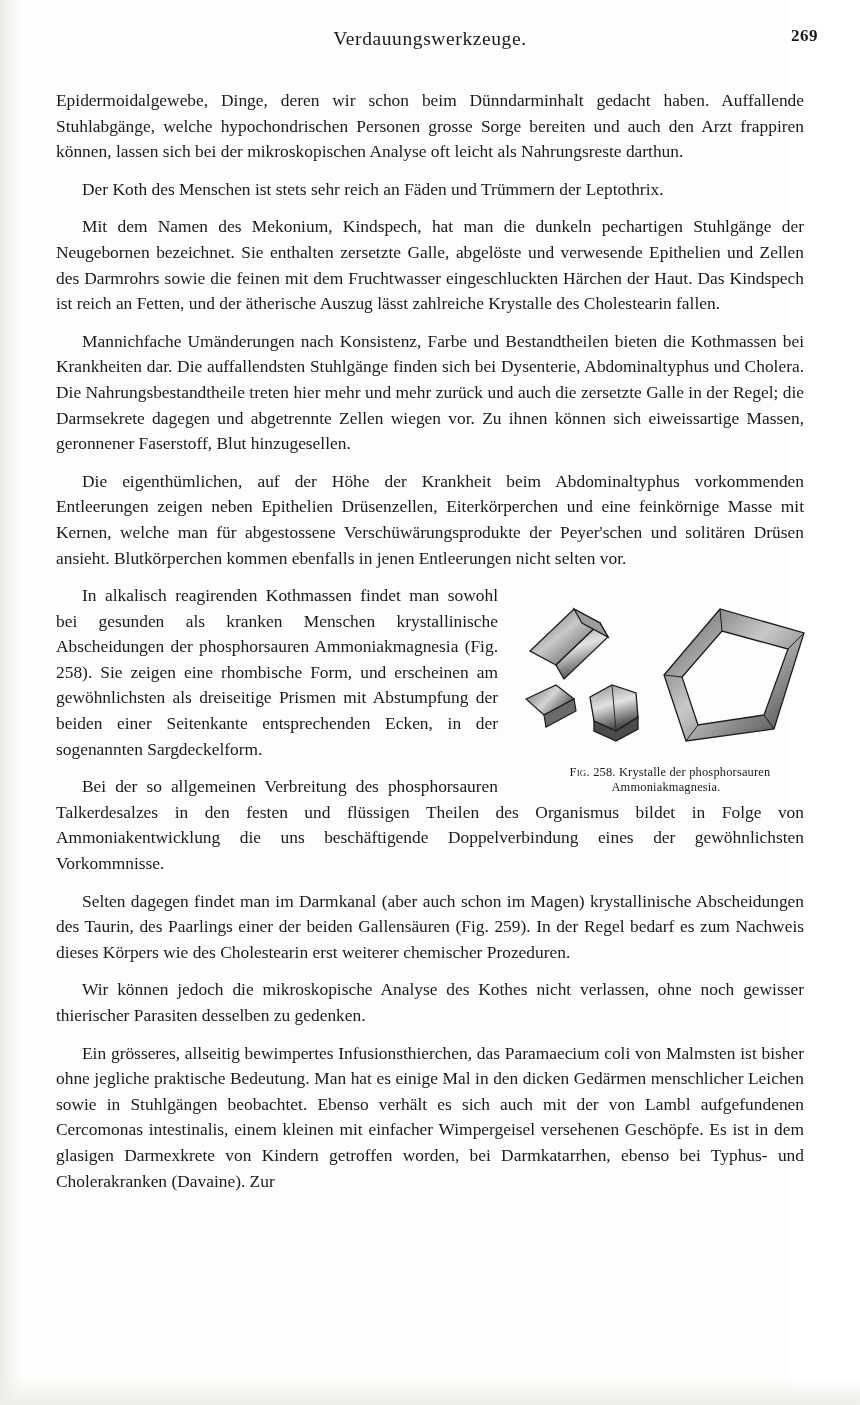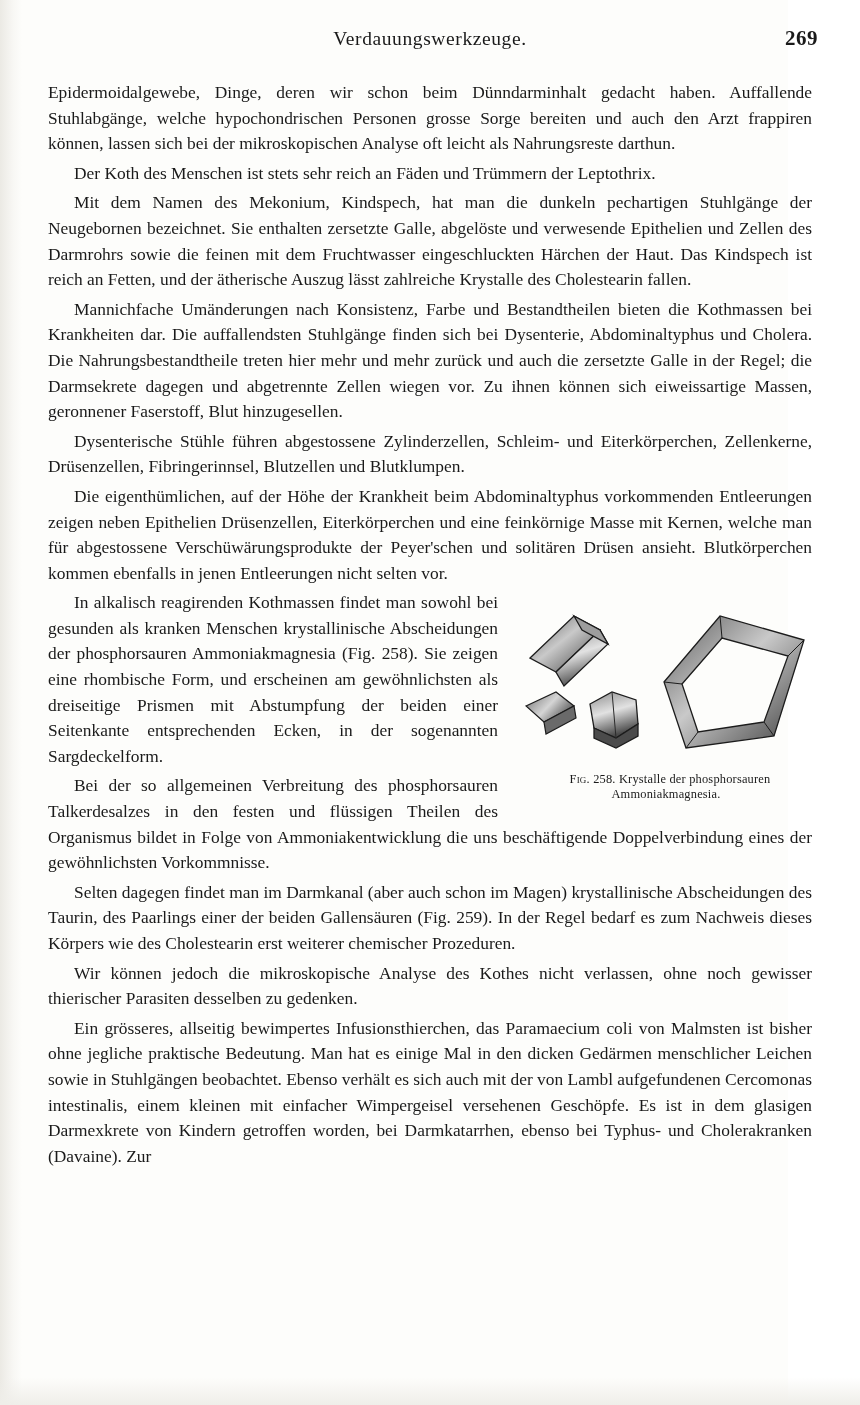--- a/index.html
+++ b/index.html
@@ -48,37 +48,37 @@
     left: 0; top: 0;
     width: 860px;
     text-align: center;
     font-size: 19.5px;
     letter-spacing: .6px;
   }
   .page-number {
     position: absolute;
     right: 42px;
     top: -2px;
-    font-size: 21px;
+    font-size: 17px;
     font-weight: bold;
     letter-spacing: .5px;
   }
   .body-text {
     position: absolute;
     left: 44px;
     top: 76px;
     width: 772px;
     font-size: 17.4px;
     line-height: 25.6px;
     text-align: justify;
     text-justify: inter-word;
     hyphens: manual;
   }
   p {
-    margin: 4px;
+    margin: 12px;
     text-indent: 26px;
   }
   p.noindent { text-indent: 0; }
   
   .figure {
     float: right;
     width: 300px;
     margin: 6px 0 4px 18px;
     shape-outside: margin-box;
   }
@@ -109,21 +109,20 @@
     <div class="running-title">Verdauungswerkzeuge.</div>
     <div class="page-number">269</div>
   </div>
 
   <div class="body-text">
 
     <p class="noindent">Epidermoidalgewebe, Dinge, deren wir schon beim Dünndarminhalt gedacht haben. Auffallende Stuhlabgänge, welche hypochondrischen Personen grosse Sorge bereiten und auch den Arzt frappiren können, lassen sich bei der mikroskopischen Analyse oft leicht als Nahrungsreste darthun.</p>
     <p>Der Koth des Menschen ist stets sehr reich an Fäden und Trümmern der Leptothrix.</p>
     <p>Mit dem Namen des Mekonium, Kindspech, hat man die dunkeln pechartigen Stuhlgänge der Neugebornen bezeichnet. Sie enthalten zersetzte Galle, abgelöste und verwesende Epithelien und Zellen des Darmrohrs sowie die feinen mit dem Fruchtwasser eingeschluckten Härchen der Haut. Das Kindspech ist reich an Fetten, und der ätherische Auszug lässt zahlreiche Krystalle des Cholestearin fallen.</p>
     <p>Mannichfache Umänderungen nach Konsistenz, Farbe und Bestandtheilen bieten die Kothmassen bei Krankheiten dar. Die auffallendsten Stuhlgänge finden sich bei Dysenterie, Abdominaltyphus und Cholera. Die Nahrungsbestandtheile treten hier mehr und mehr zurück und auch die zersetzte Galle in der Regel; die Darmsekrete dagegen und abgetrennte Zellen wiegen vor. Zu ihnen können sich eiweissartige Massen, geronnener Faserstoff, Blut hinzugesellen.</p>
-    <p>Dysenterische Stühle führen abgestossene Zylinderzellen, Schleim- und Eiterkörperchen, Zellenkerne, Drüsenzellen, Fibringerinnsel, Blutzellen und Blutklumpen.</p>
     <p>Die eigenthümlichen, auf der Höhe der Krankheit beim Abdominaltyphus vorkommenden Entleerungen zeigen neben Epithelien Drüsenzellen, Eiterkörperchen und eine feinkörnige Masse mit Kernen, welche man für abgestossene Verschüwärungsprodukte der Peyer'schen und solitären Drüsen ansieht. Blutkörperchen kommen ebenfalls in jenen Entleerungen nicht selten vor.</p>
 
     <div class="figure">
       <div class="figure-img">
         <svg width="300" height="172" viewBox="0 0 300 172" xmlns="http://www.w3.org/2000/svg">
           <defs>
             <linearGradient id="gshade" x1="0" y1="0" x2="1" y2="1">
               <stop offset="0%" stop-color="#5a5a5a"></stop>
               <stop offset="45%" stop-color="#c9c9c9"></stop>
               <stop offset="100%" stop-color="#3d3d3d"></stop>

